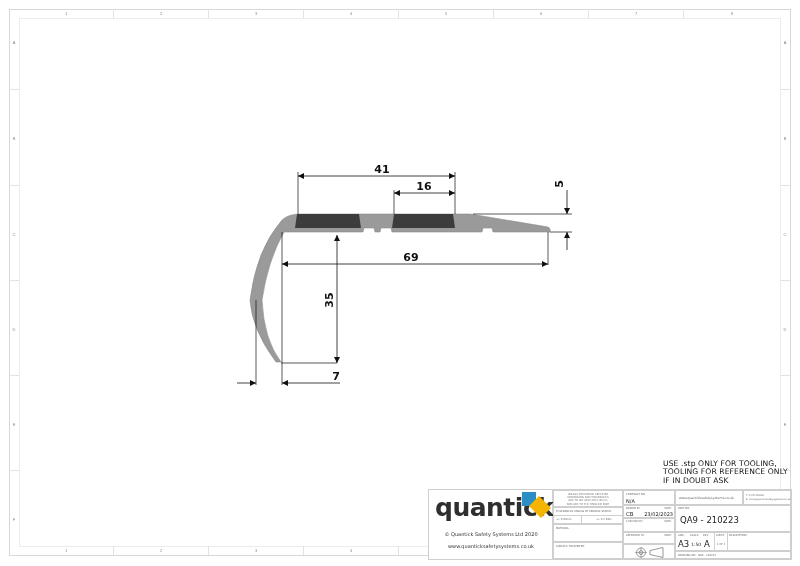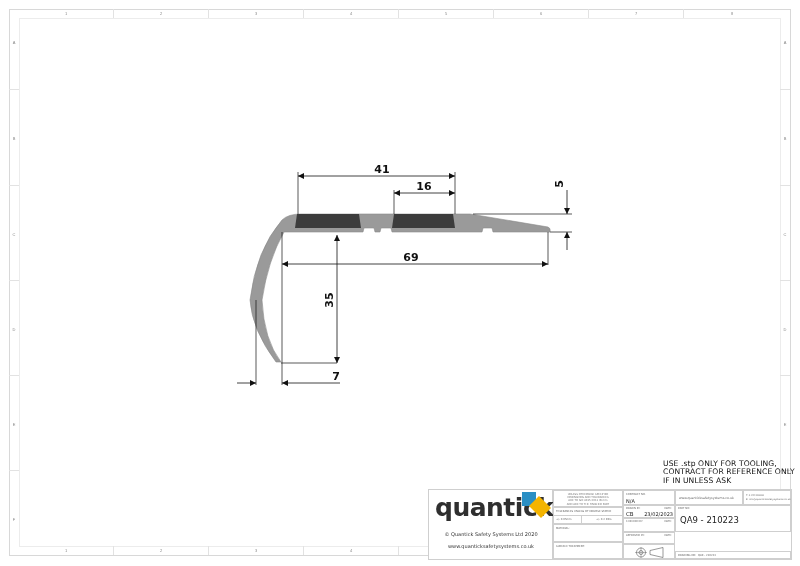--- a/index.html
+++ b/index.html
@@ -129,22 +129,22 @@
   <text class="dim" x="382" y="173" text-anchor="middle">41</text>
   <text class="dim" x="424" y="190" text-anchor="middle">16</text>
   <text class="dim" x="411" y="261" text-anchor="middle">69</text>
   <text class="dim" x="333" y="300" text-anchor="middle" transform="rotate(-90 333 300)">35</text>
   <text class="dim" x="563" y="184" text-anchor="middle" transform="rotate(-90 563 184)">5</text>
   <text class="dim" x="336" y="380" text-anchor="middle">7</text>
 </svg>
 
 <div class="note">
   <div>USE .stp ONLY FOR TOOLING,</div>
-  <div>CONTRACT FOR REFERENCE ONLY</div>
-  <div>IF IN UNLESS ASK</div>
+  <div>TOOLING FOR REFERENCE ONLY</div>
+  <div>IF IN DOUBT ASK</div>
 </div>
 
 <div class="tb">
 
   <div class="cell" style="left:0;top:0;width:124px;height:69px;border:none;border-right:1px solid #cfcfcf;">
     <div class="logo-word">quantick</div>
     <svg style="position:absolute;left:93px;top:2px;" width="30" height="28" viewBox="0 0 30 28">
       <rect x="0" y="0" width="14" height="14" fill="#2a8fc4"></rect>
       <polygon points="7,14 17,4 29,16 19,26" fill="#f4b400"></polygon>
     </svg>
@@ -206,17 +206,30 @@
     <div class="lbl" style="left:3px;top:5px;font-size:3.2px;">www.quanticksafetysystems.co.uk</div>
   </div>
   <div class="cell" style="left:314px;top:0;width:48px;height:15px;">
     <div class="lbl" style="left:2px;top:3px;font-size:2.4px;">T: 0 224 80000</div>
     <div class="lbl" style="left:2px;top:7px;font-size:2.4px;">E: info@quanticksafetysystems.co.uk</div>
   </div>
   <div class="cell" style="left:246px;top:15px;width:116px;height:27px;">
     <div class="lbl" style="left:2px;top:1px;">PART NO:</div>
     <div class="val" style="left:4px;top:9px;font-size:8.5px;">QA9 - 210223</div>
   </div>
+  <div class="cell" style="left:246px;top:42px;width:116px;height:19px;">
+    <div class="lbl" style="left:2px;top:1px;">SIZE:</div>
+    <div class="val" style="left:2px;top:6px;font-size:8.5px;">A3</div>
+    <div class="lbl" style="left:14px;top:1px;">SCALE:</div>
+    <div class="val" style="left:15px;top:9px;font-size:4.5px;">1:50</div>
+    <div class="lbl" style="left:27px;top:1px;">REV:</div>
+    <div class="val" style="left:28px;top:6px;font-size:8.5px;">A</div>
+    <div style="position:absolute;left:38px;top:0;bottom:0;border-left:1px solid #cfcfcf;"></div>
+    <div class="lbl" style="left:40px;top:1px;">SHEET:</div>
+    <div class="lbl" style="left:41px;top:10px;font-size:2.6px;">1 OF 1</div>
+    <div style="position:absolute;left:51px;top:0;bottom:0;border-left:1px solid #cfcfcf;"></div>
+    <div class="lbl" style="left:53px;top:1px;">DESCRIPTION:</div>
+  </div>
   <div class="cell" style="left:246px;top:61px;width:116px;height:8px;">
     <div class="lbl" style="left:2px;top:2px;">DRAWING NO:</div>
     <div class="lbl" style="left:22px;top:2px;">QA9 - 210223</div>
   </div>
 </div>
 
 </body></html>

